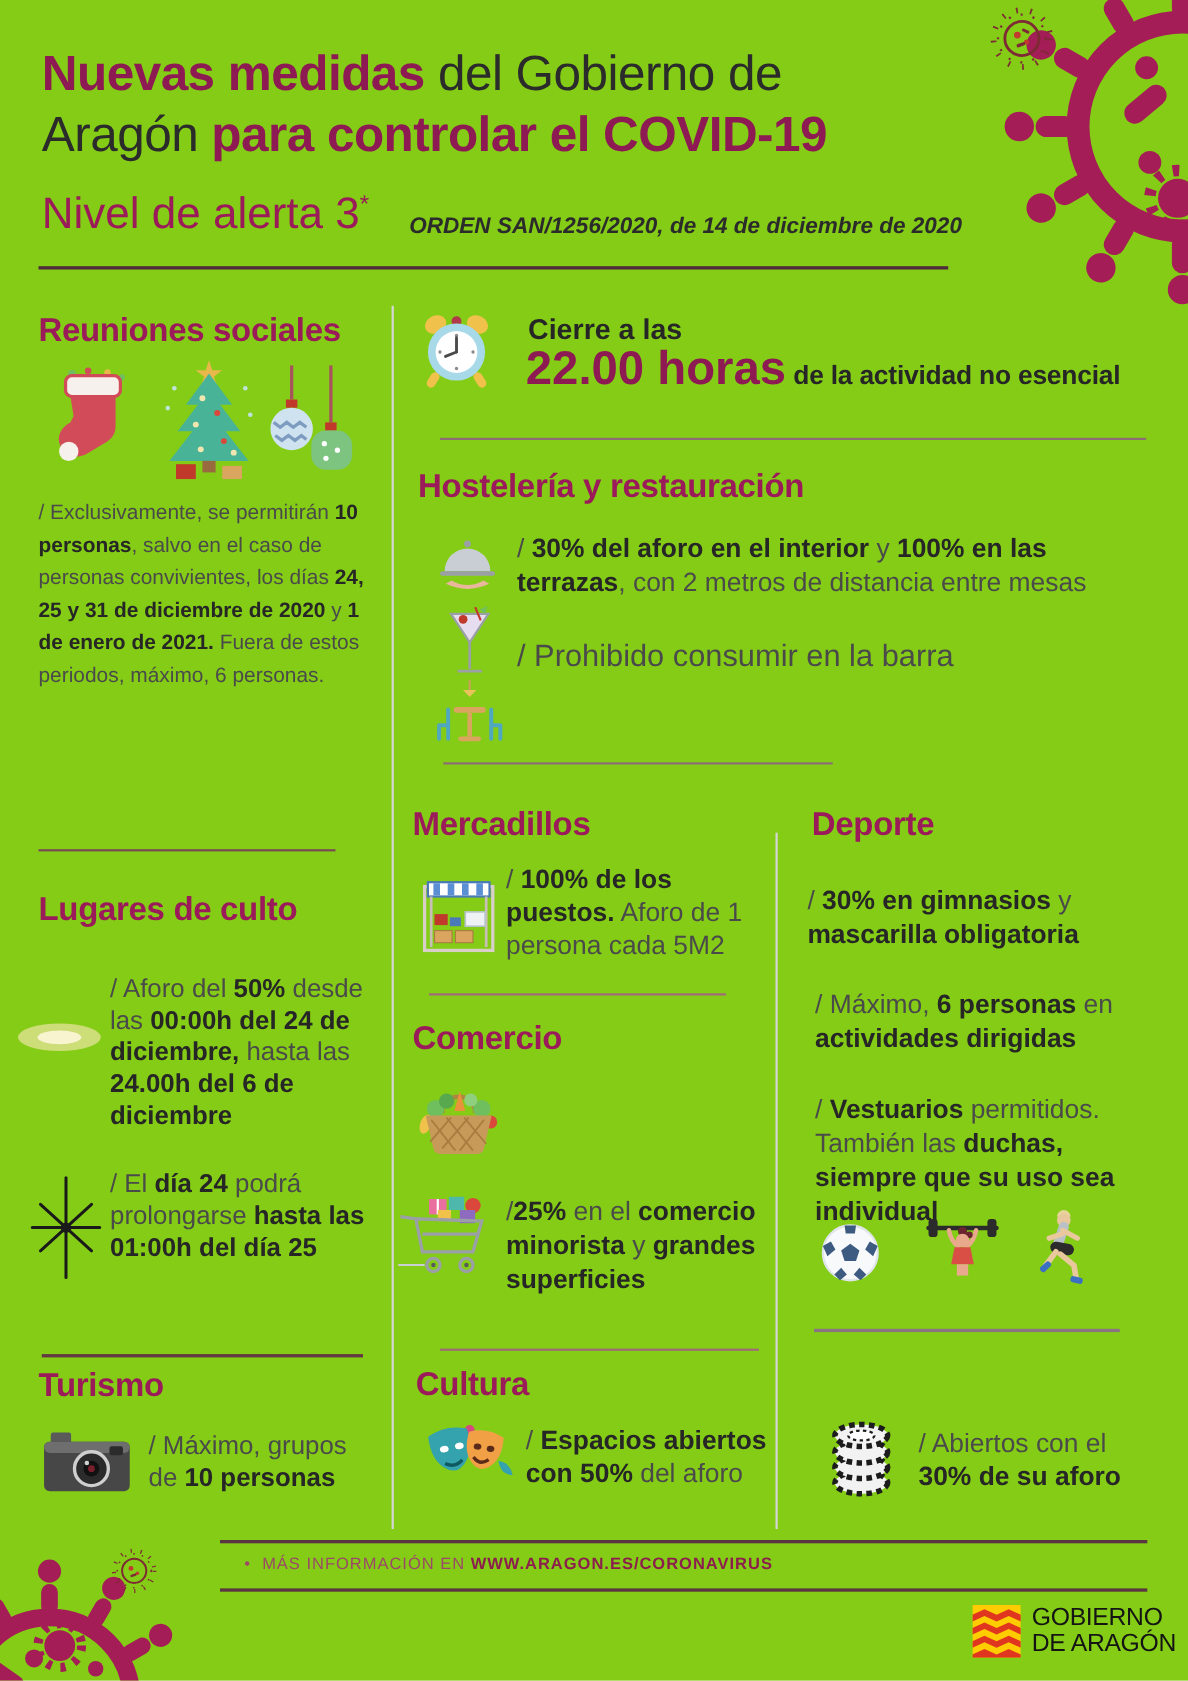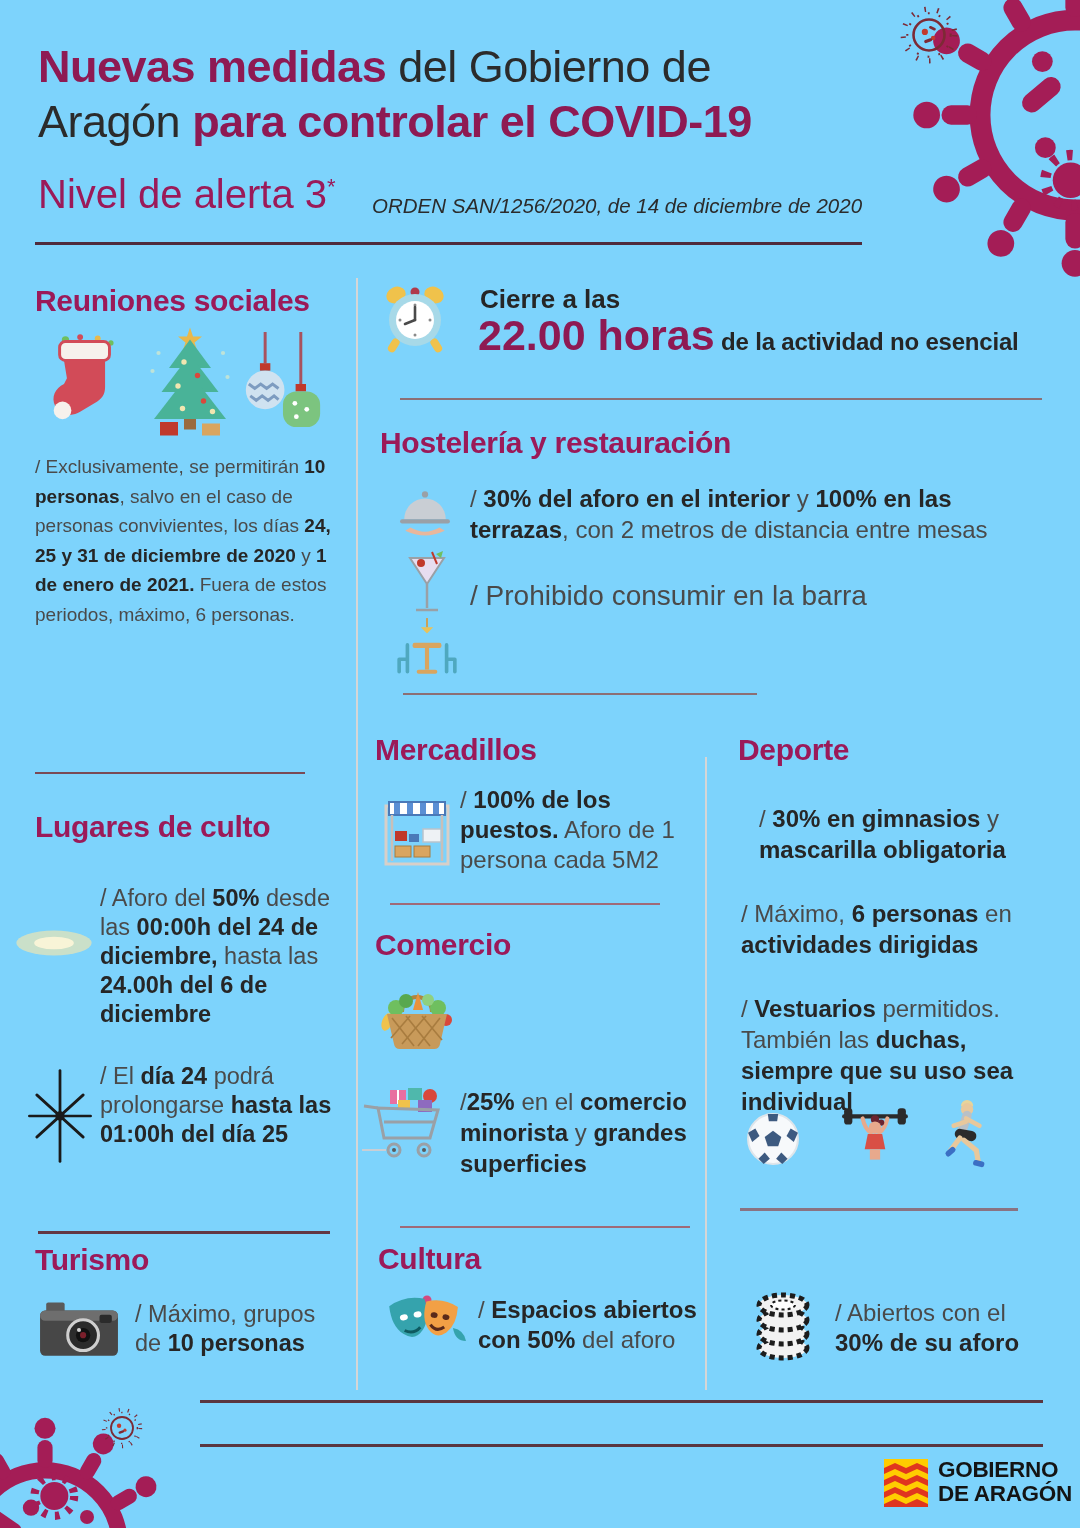--- a/index.html
+++ b/index.html
@@ -1,34 +1,34 @@
 <!DOCTYPE html>
 <html><head>
 <meta charset="utf-8">
 <style>
   html,body{margin:0;padding:0;background:#ffffff;}
-  .page{position:relative;width:1080px;height:1528px;background:#7dd3fc;overflow:hidden;
+  .page{position:relative;width:1080px;height:1528px;background:#84cc16;overflow:hidden;
         font-family:"Liberation Sans",sans-serif;color:#454545;}
   .abs{position:absolute;}
   .h{font-weight:bold;color:#9b1a59;font-size:30px;letter-spacing:-0.3px;margin:0;}
   .p{font-size:23px;line-height:1.30;color:#4a4a4a;margin:0;}
   .p .b{font-weight:bold;color:#262626;}
   .hr{position:absolute;border:none;margin:0;}
   .vr{position:absolute;width:2px;background:#d6d6d6;}
   .title{font-size:45px;line-height:1.22;font-weight:normal;color:#2b2b2b;letter-spacing:-0.5px;margin:0;}
   .title .acc{color:#8e1a53;font-weight:bold;}
   .alert{font-size:40px;color:#9b1a59;margin:0;font-weight:normal;}
   .alert sup{font-size:22px;}
-  .order{font-size:20.5px;font-style:italic;font-weight:normal;color:#2b2b2b;margin:0;}
+  .order{font-size:20.5px;font-style:italic;font-weight:bold;color:#2b2b2b;margin:0;}
   .cierre1{font-size:26px;font-weight:bold;color:#262626;margin:0;}
   .cierre2{font-size:43px;font-weight:bold;color:#8e1a53;margin:0;line-height:1;}
   .cierre2 .suf{font-size:24px;color:#262626;letter-spacing:-0.2px;}
   .finfo{font-size:15px;letter-spacing:0.9px;color:#9c4868;margin:0;}
   .finfo .b{font-weight:bold;color:#8c1d4d;}
-  .logo-text{font-size:22.5px;font-weight:bold;line-height:1.07;color:#141414;margin:0;letter-spacing:-0.3px;}
+  .logo-text{font-size:22.5px;font-weight:normal;line-height:1.07;color:#141414;margin:0;letter-spacing:-0.3px;}
 </style>
 </head>
 <body>
 
 <div class="page">
 
   <svg class="abs" style="left:897px;top:-63px;width:356px;height:356px" viewBox="0 0 240 240">
     <circle cx="120" cy="120" r="64" fill="none" stroke="#a41d56" stroke-width="14"></circle>
     <g fill="#a41d56">
       <g transform="rotate(0 120 120)">
@@ -344,21 +344,21 @@
       <ellipse cx="50" cy="28" rx="3.5" ry="2.8" fill="#5a2a1a"></ellipse>
         <ellipse cx="62" cy="28" rx="3.5" ry="2.8" fill="#5a2a1a"></ellipse>
       <path d="M48 38 q7 7 14 0" stroke="#5a2a1a" stroke-width="3" fill="none"></path>
     </g>
   </svg>
   <p class="p abs" style="left:478px;top:1295px;width:238px;font-size:24px;line-height:30px">
     <span>/ </span><span class="b">Espacios abiertos con 50%</span><span> del aforo</span>
   </p>
 
   <h2 class="h abs" style="left:738px;top:733px">Deporte</h2>
-  <p class="p abs" style="left:759px;top:803px;width:300px;font-size:24px;line-height:31px">
+  <p class="p abs" style="left:734px;top:803px;width:300px;font-size:24px;line-height:31px">
     <span>/ </span><span class="b">30% en gimnasios</span><span> y </span><span class="b">mascarilla obligatoria</span>
   </p>
   <p class="p abs" style="left:741px;top:898px;width:300px;font-size:24px;line-height:31px">
     <span>/ Máximo, </span><span class="b">6 personas</span><span> en </span><span class="b">actividades dirigidas</span>
   </p>
   <p class="p abs" style="left:741px;top:993px;width:305px;font-size:24px;line-height:31px">
     <span>/ </span><span class="b">Vestuarios</span><span> permitidos. También las </span><span class="b">duchas, siempre que su uso sea individual</span>
   </p>
 
   <svg class="abs" style="left:746px;top:1112px;width:54px;height:54px" viewBox="0 0 52 52">
@@ -471,20 +471,24 @@
     <circle cx="30" cy="30" r="15" fill="none" stroke="#7d2a35" stroke-width="2.5"></circle>
     <circle cx="30" cy="30" r="21" fill="none" stroke="#7d2a35" stroke-width="2" stroke-dasharray="1.8 9"></circle>
     <circle cx="30" cy="30" r="25" fill="none" stroke="#7d2a35" stroke-width="5" stroke-dasharray="1.5 11"></circle>
     <circle cx="26" cy="27" r="3" fill="#c23a2e"></circle>
       <circle cx="34" cy="33" r="2.2" fill="#c23a2e"></circle>
     <rect x="25" y="34" width="8" height="3" rx="1.5" fill="#7d2a35" transform="rotate(-20 29 35)"></rect>
   </svg>
 
   <hr class="hr" style="left:200px;top:1400px;width:843px;height:3px;background:#5a3640">
   <hr class="hr" style="left:200px;top:1444px;width:843px;height:3px;background:#5a3640">
+  <p class="finfo abs" style="left:222px;top:1413px">
+    <span>•</span>&nbsp;
+    <span>MÁS INFORMACIÓN EN </span><span class="b">WWW.ARAGON.ES/CORONAVIRUS</span>
+  </p>
 
   <svg class="abs" style="left:884px;top:1459px;width:44px;height:48px" viewBox="0 0 44 48">
     <rect width="44" height="48" fill="#ffcc00"></rect>
     <path d="M0 9 L11 4 L22 9 L33 4 L44 9 L44 15 L33 10 L22 15 L11 10 L0 15 Z" fill="#e0351f"></path>
     <path d="M0 21 L11 16 L22 21 L33 16 L44 21 L44 27 L33 22 L22 27 L11 22 L0 27 Z" fill="#e0351f"></path>
     <path d="M0 33 L11 28 L22 33 L33 28 L44 33 L44 39 L33 34 L22 39 L11 34 L0 39 Z" fill="#e0351f"></path>
     <path d="M0 45 L11 40 L22 45 L33 40 L44 45 L44 48 L0 48 Z" fill="#e0351f"></path>
   </svg>
   <p class="logo-text abs" style="left:938px;top:1458px">
     <span>GOBIERNO</span><br>

